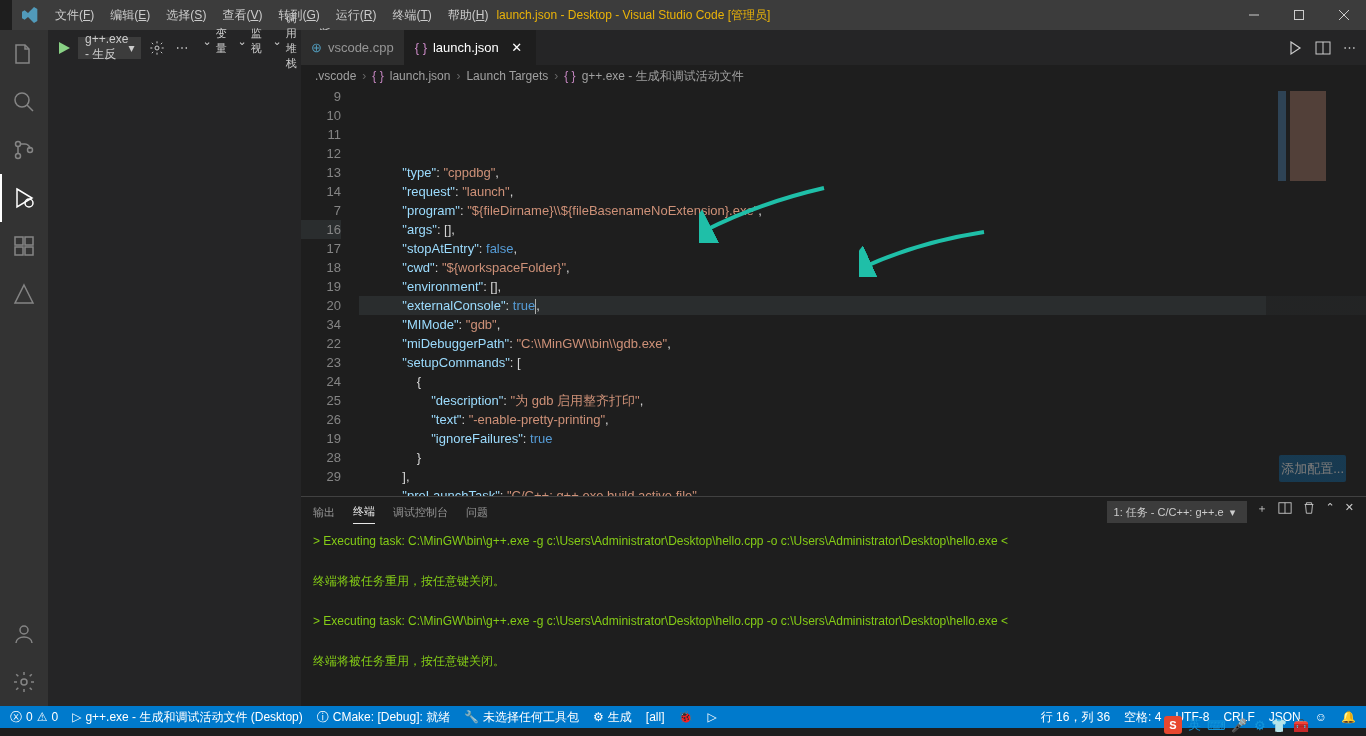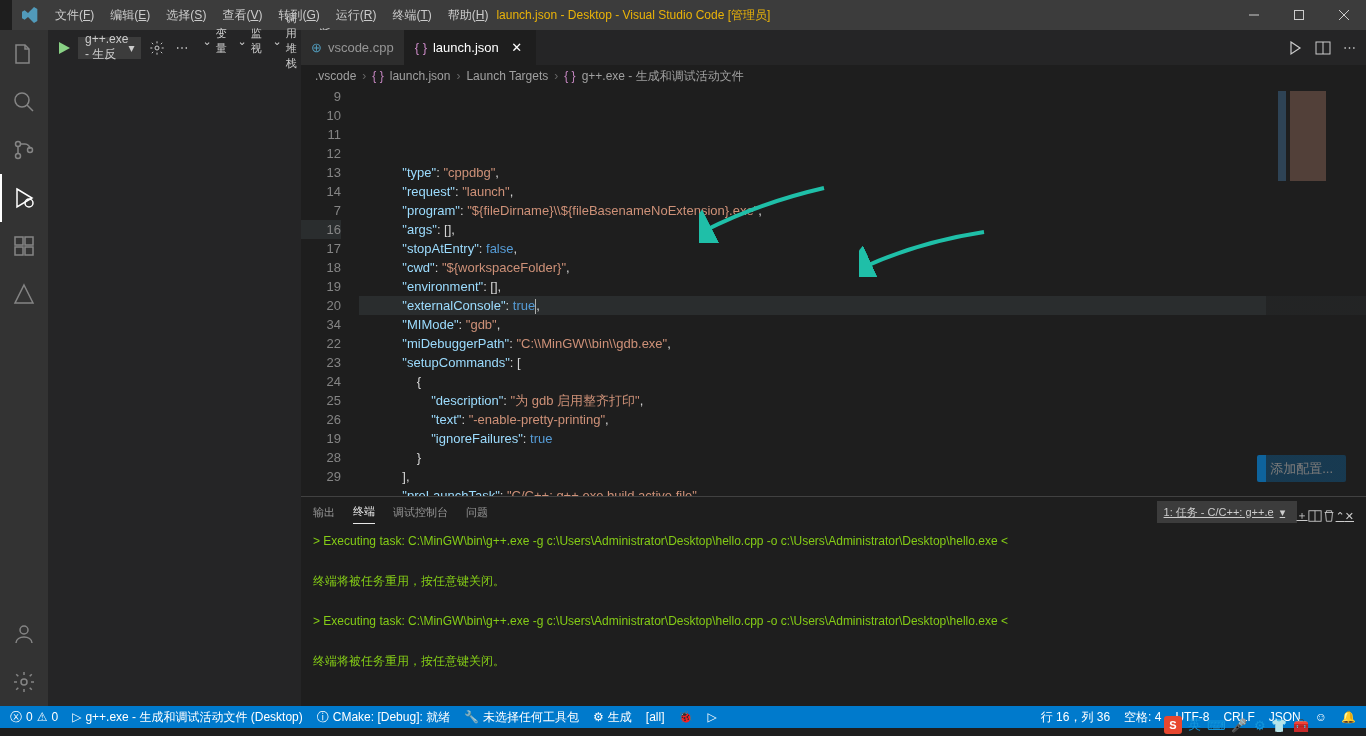--- a/index.html
+++ b/index.html
@@ -50,27 +50,27 @@
 .hl-line { background:#2a2d2e; }
 .tok-key { color:#9cdcfe; }
 .tok-str { color:#ce9178; }
 .tok-bool { color:#569cd6; }
 .tok-punc { color:#d4d4d4; }
 .cursor-bar { display:inline-block; width:1px; height:15px; background:#aeafad; vertical-align:middle; }
 .minimap { position:absolute; right:0; top:0; width:100px; height:100%; background:linear-gradient(#1e1e1e,#1e1e1e); opacity:.6; }
 .mini-dots { position:absolute; top:4px; right:8px; width:80px; height:90px; background:
  linear-gradient(90deg,#569cd6 0 10%,transparent 10% 15%,#ce9178 15% 60%,transparent 60%) 0 0/100% 5px repeat-y; opacity:.5; }
 .arrow { position:absolute; color:#26a69a; pointer-events:none; }
-.add-config-btn { position:absolute; right:20px; bottom:14px; background:#0e639c; color:#fff; padding:4px 13px; font-size:13px; cursor:pointer; border-radius:2px; }
+.add-config-btn { position:absolute; right:20px; bottom:14px; background:#0e639c; color:#fff; padding:4px 2px; font-size:13px; cursor:pointer; border-radius:2px; }
 
 .panel-area { height:210px; border-top:1px solid #414141; display:flex; flex-direction:column; background:#1e1e1e; }
 .panel-tabs { height:30px; display:flex; align-items:center; padding:0 12px; gap:18px; font-size:11px; color:#969696; }
 .panel-tab { cursor:pointer; padding:4px 0; }
 .panel-tab.active { color:#e7e7e7; border-bottom:1px solid #e7e7e7; }
-.panel-tabs-right { margin-left:auto; display:flex; align-items:flex-end; color:#ccc;text-decoration:underline; }
+.panel-tabs-right { margin-left:auto; display:flex; align-items:flex-start; gap:10px; color:#ccc; }
 .term-select { background:#3c3c3c; border:1px solid #3c3c3c; color:#ccc; font-size:11px; padding:2px 6px; height:22px; display:flex; align-items:center; gap:6px; cursor:pointer; min-width:140px; }
 .panel-body { flex:1; padding:4px 12px 10px 12px; font-family:Consolas,"Microsoft YaHei",monospace; font-size:12px; line-height:20px; color:#84cc16; overflow:auto; }
 .panel-body .pline { white-space:pre; }
 
 .statusbar { height:22px; background:#007acc; color:#fff; display:flex; align-items:center; font-size:12px; }
 .sb-left, .sb-right { display:flex; align-items:center; gap:10px; padding:0 8px; }
 .sb-item { display:flex; align-items:center; gap:4px; cursor:pointer; height:22px; padding:0 2px; }
 .sb-right { margin-left:auto;align-items:flex-end; }
 .taskbar-ime { position:absolute; right:56px; bottom:2px; display:flex; gap:6px; align-items:center; }
 .ime-badge { background:#e8472f; color:#fff; width:18px; height:18px; border-radius:3px; display:flex; align-items:center; justify-content:center; font-size:11px; font-weight:bold; }

